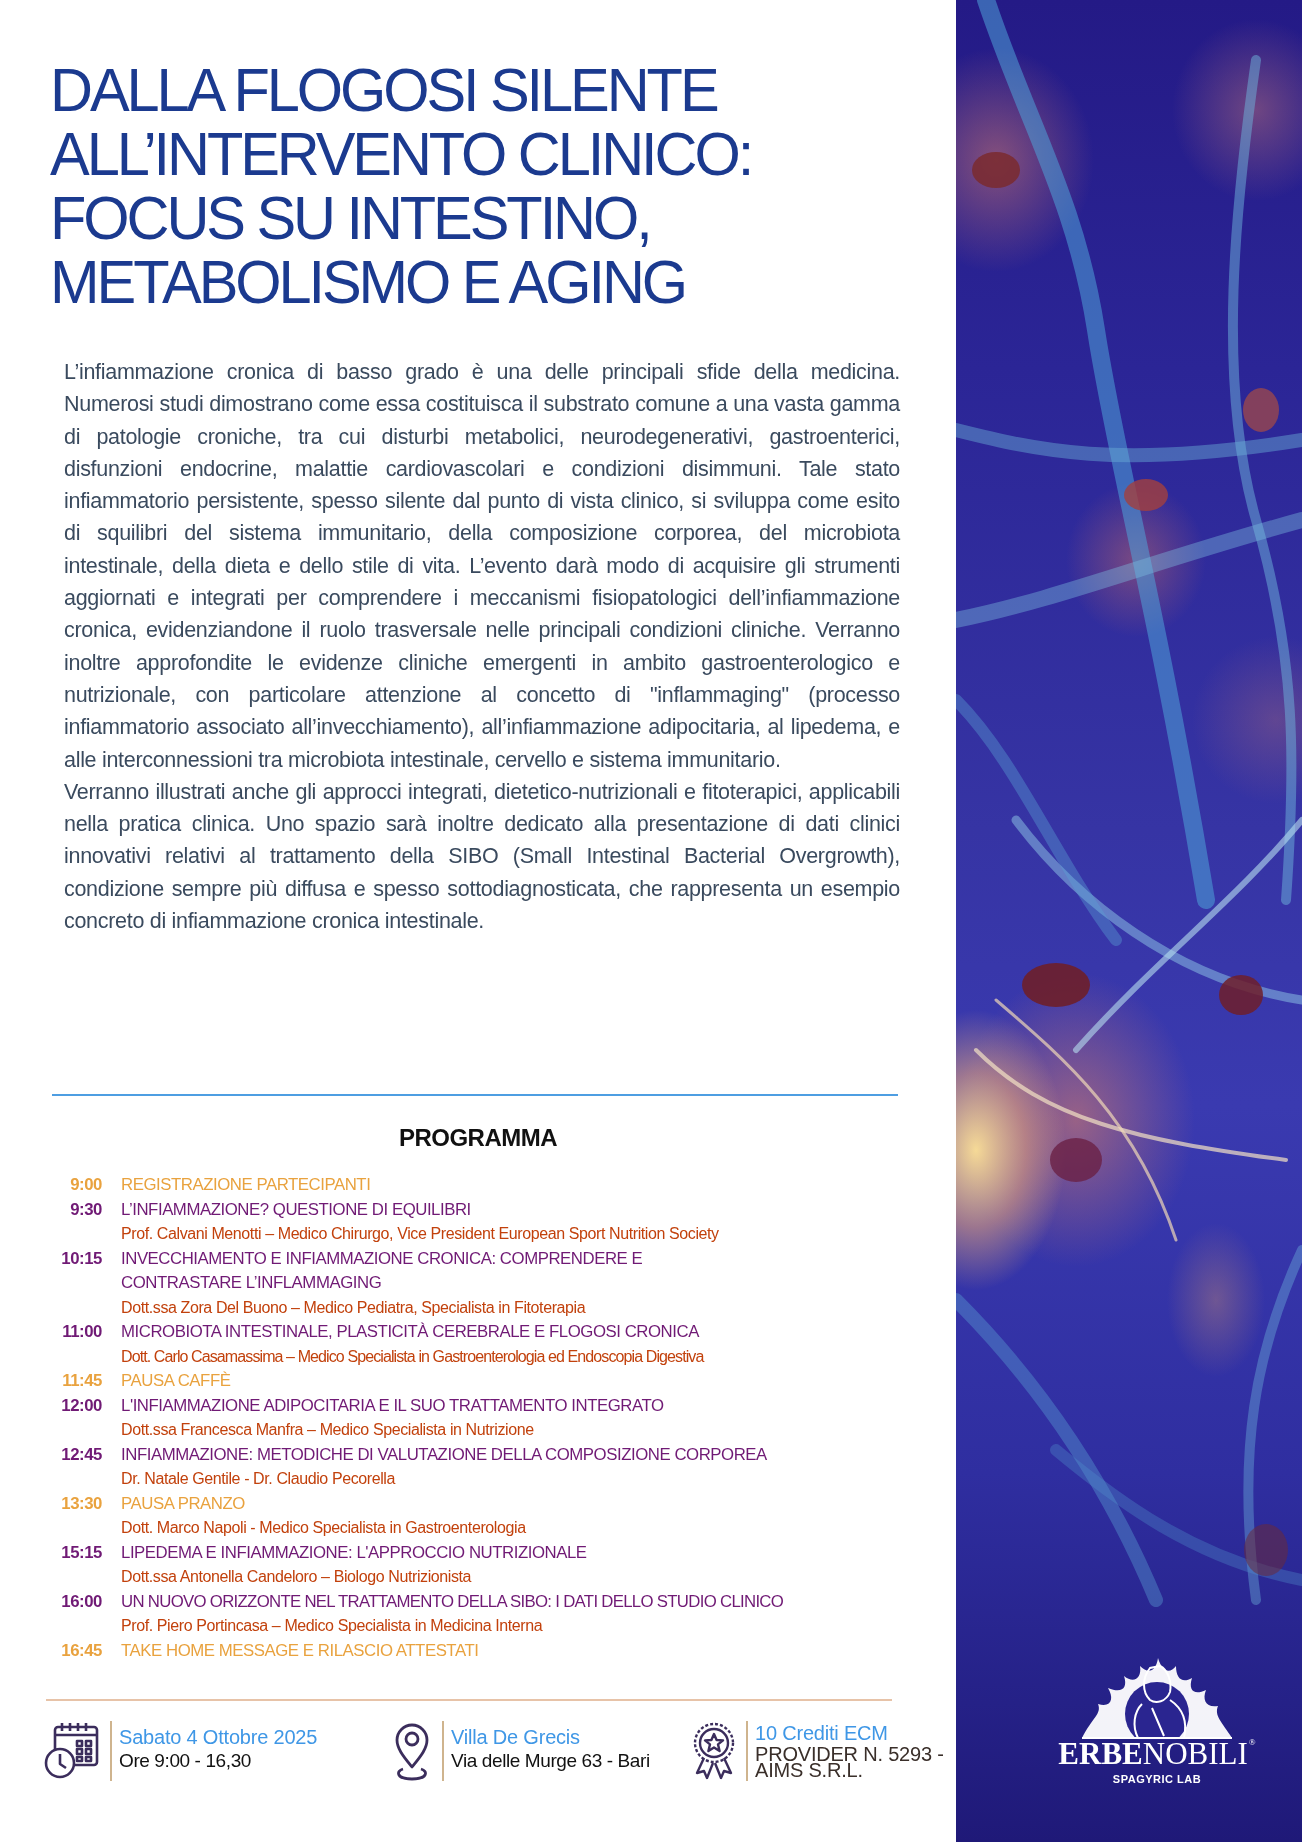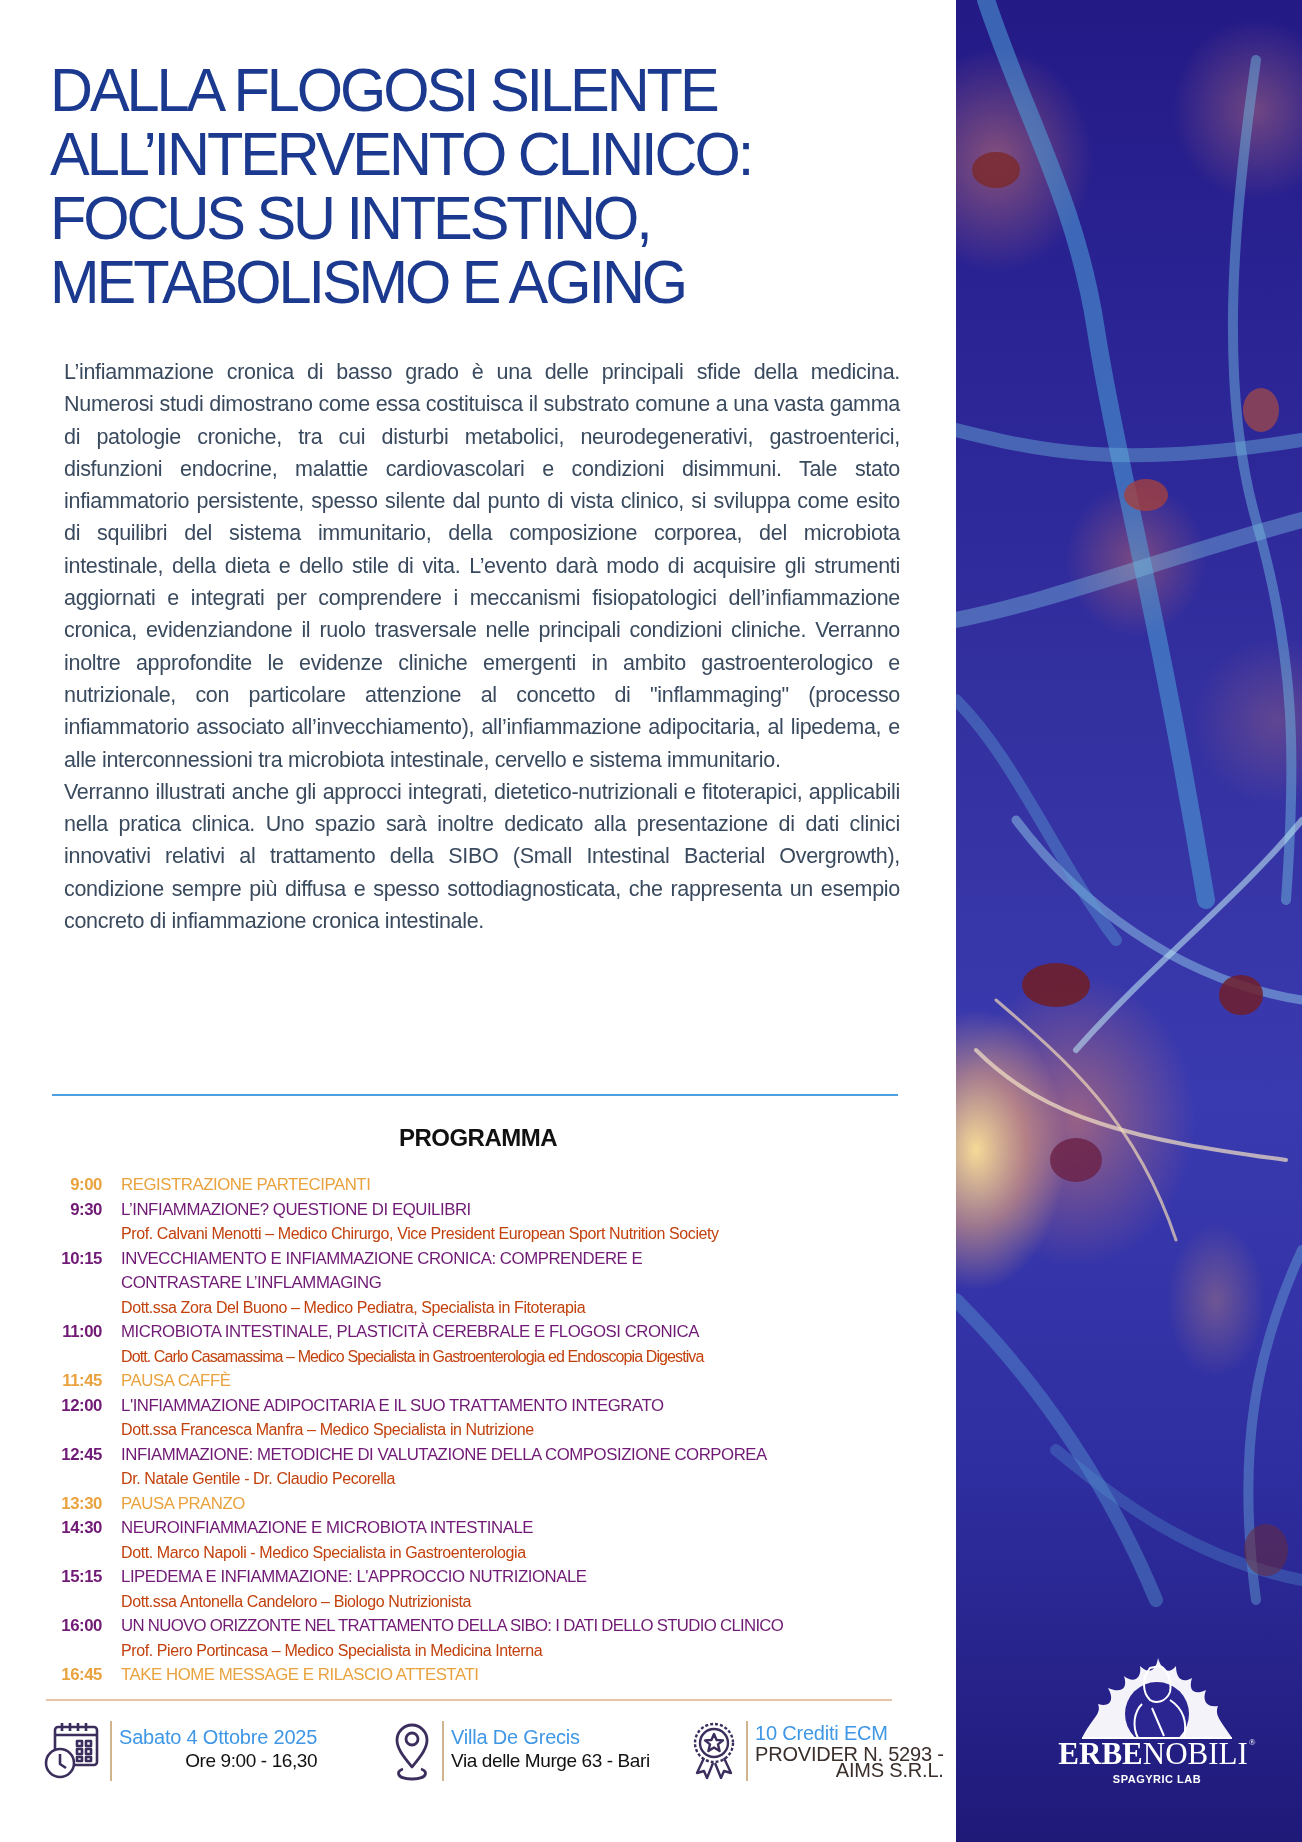--- a/index.html
+++ b/index.html
@@ -63,21 +63,21 @@
   .prog-speaker { margin-left: 81px; color: #c2410c; font-size: 16px; line-height: 24.5px; letter-spacing: -0.4px; white-space: nowrap; }
 
   .divider-peach { position: absolute; left: 46px; top: 1699px; width: 846px; height: 2px; background: #e7c3a8; }
 
   
   .info-block { position: absolute; top: 1721px; display: flex; align-items: flex-start; }
   .info-icon { flex: none; }
   .info-sep { width: 2px; height: 60px; background: #cfb48e; margin: 0 7px 0 10px; flex: none; }
   .info-text { padding-top: 4px; }
   .info-main { font-size: 20px; color: #3f97e6; line-height: 24px; letter-spacing: -0.2px; white-space: nowrap; }
-  .info-sub { font-size: 19px; color: #111111; line-height: 24px; letter-spacing: -0.4px; white-space: nowrap; text-align: right; }
+  .info-sub { font-size: 19px; color: #111111; line-height: 24px; letter-spacing: -0.4px; white-space: nowrap; }
   .info-sub.small { font-size: 20px; line-height: 16px; color: #3a2f2a; letter-spacing: -0.2px; margin-top: 1px; }
 </style>
 </head>
 <body>
 
 <div class="image-panel">
   <svg width="346" height="1842" viewBox="0 0 346 1842">
     <g fill="none" stroke-linecap="round">
       <path d="M30 0 C 70 120, 120 200, 140 330 S 200 600, 250 900" stroke="#4fa3d8" stroke-width="18" opacity="0.55"></path>
       <path d="M300 60 C 280 200, 260 380, 300 520 S 340 760, 330 900" stroke="#6db3dc" stroke-width="10" opacity="0.5"></path>
@@ -182,24 +182,20 @@
     <span class="prog-time">12:45</span>
     <span class="prog-title" style="white-space:nowrap;">INFIAMMAZIONE: METODICHE DI VALUTAZIONE DELLA COMPOSIZIONE CORPOREA</span>
   </div>
   <div class="prog-speaker">Dr. Natale Gentile - Dr. Claudio Pecorella</div>
 
   <div class="prog-row break">
     <span class="prog-time">13:30</span>
     <span class="prog-title">PAUSA PRANZO</span>
   </div>
 
-  <div class="prog-row session">
-    <span class="prog-time">14:30</span>
-    <span class="prog-title">NEUROINFIAMMAZIONE E MICROBIOTA INTESTINALE</span>
-  </div>
   <div class="prog-speaker">Dott. Marco Napoli - Medico Specialista in Gastroenterologia</div>
 
   <div class="prog-row session">
     <span class="prog-time">15:15</span>
     <span class="prog-title">LIPEDEMA E INFIAMMAZIONE: L'APPROCCIO NUTRIZIONALE</span>
   </div>
   <div class="prog-speaker">Dott.ssa Antonella Candeloro – Biologo Nutrizionista</div>
 
   <div class="prog-row session">
     <span class="prog-time">16:00</span>

